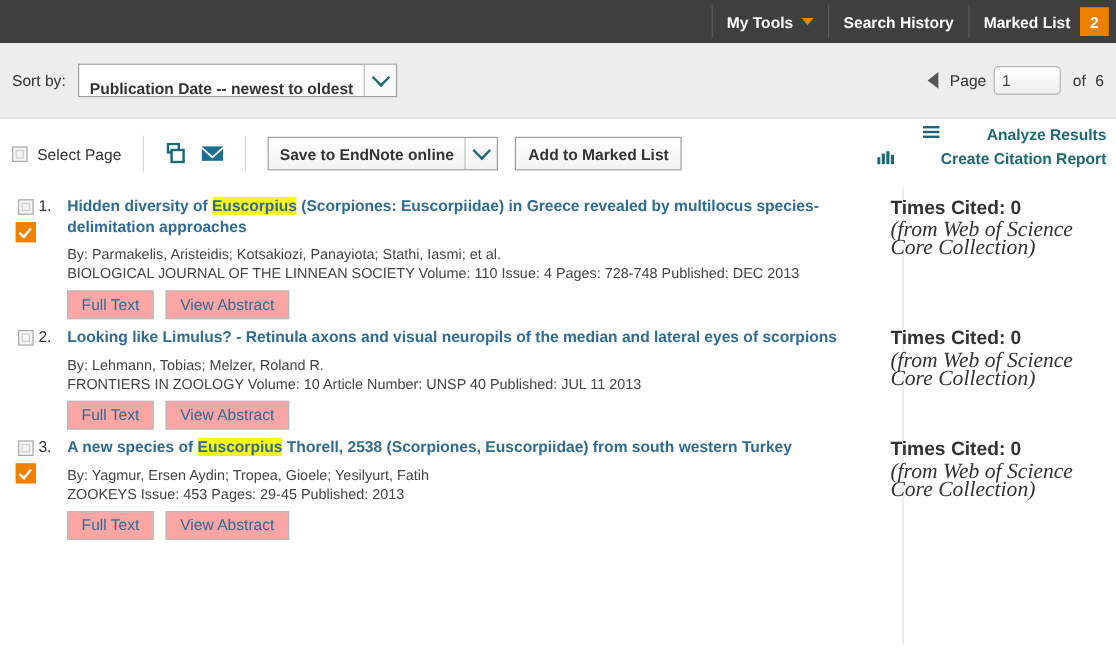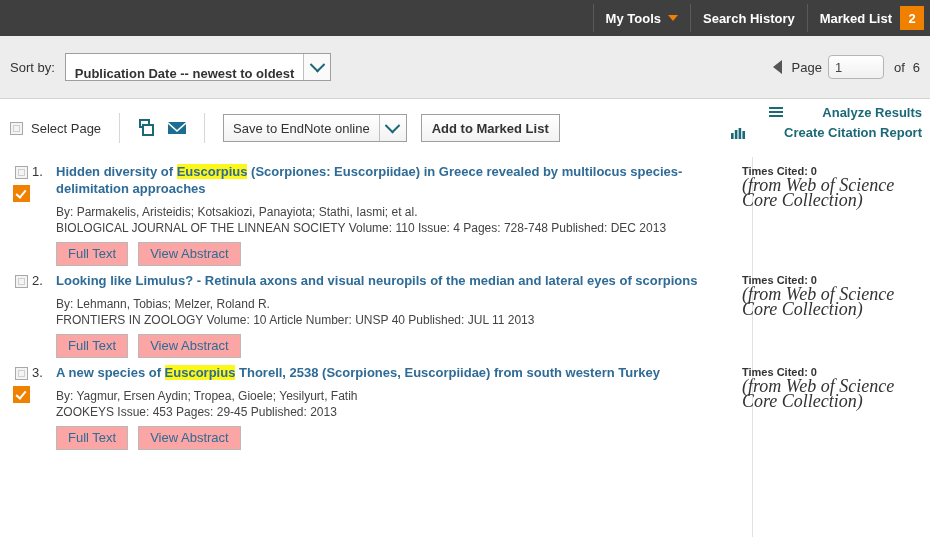--- a/index.html
+++ b/index.html
@@ -182,21 +182,21 @@
   .endnote-select {
     display: flex; align-items: stretch;
     border: 1px solid #9e9e9e;
     background: linear-gradient(#ffffff,#f2f2f2);
     height: 26px;
     cursor: pointer;
   }
   .endnote-select .sel-text {
     display: flex; align-items: center;
     padding: 0 9px;
-    font-size: 13px; font-weight: normal; color: #333;
+    font-size: 13px; font-weight: bold; color: #333;
     white-space: nowrap;
     text-align: right;
   }
   .endnote-select .sel-arrow {
     width: 26px;
     border-left: 1px solid #bfbfbf;
     display: flex; align-items: center; justify-content: center;
   }
   .btn-marked {
     margin-left: 14px;
@@ -211,21 +211,21 @@
   }
 
   .tool-right {
     position: absolute;
     right: 8px;
     top: 6px;
     text-align: right;
   }
   .tool-link {
     display: flex;
-    align-items: center;
+    align-items: flex-start;
     justify-content: flex-end;
     color: #1b6877;
     font-size: 13px;
     font-weight: bold;
     cursor: pointer;
     margin-bottom: 5px;
     white-space: nowrap;
     gap: 32px;
   }
   .tool-link .ic { margin-right: 7px; display: inline-flex; }
@@ -304,21 +304,21 @@
     margin-right: 10px;
     cursor: pointer;
     font-family: "Liberation Sans", sans-serif;
   }
   .rec-cited {
     width: 165px;
     padding-left: 14px;
     padding-top: 2px;
   }
   .cited-line {
-    font-size: 11px;
+    font-size: 16px;
     font-weight: bold;
     color: #333;
   }
   .cited-src {
     font-family: "Liberation Serif", serif;
     font-style: italic;
     font-size: 18px;
     color: #333;
     line-height: 15px;
     margin-top: 1px;

